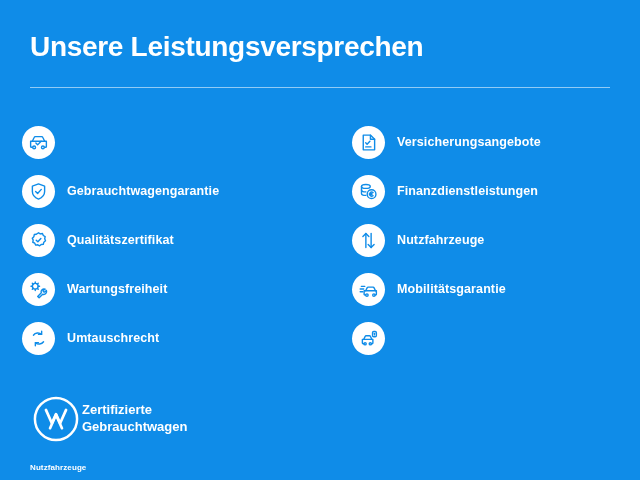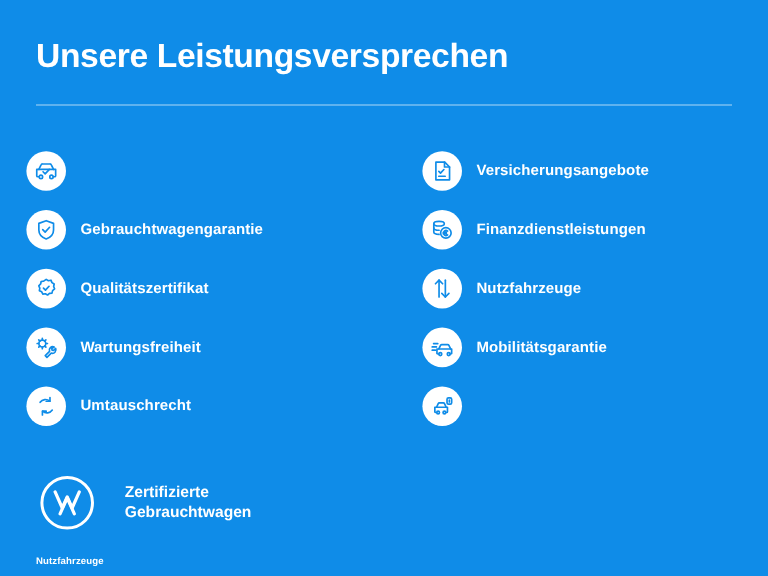--- a/index.html
+++ b/index.html
@@ -96,21 +96,20 @@
   }
   .vw-logo .vw-sub {
     color: #ffffff;
     font-size: 8px;
     font-weight: bold;
     margin-top: 21px;
     letter-spacing: 0.1px;
     white-space: nowrap;
   }
   .footer-text {
-    margin-left: 22px;
     margin-top: 5px;
     color: #ffffff;
     font-size: 13px;
     font-weight: bold;
     line-height: 17px;
   }
 </style>
 </head>
 <body>
 

